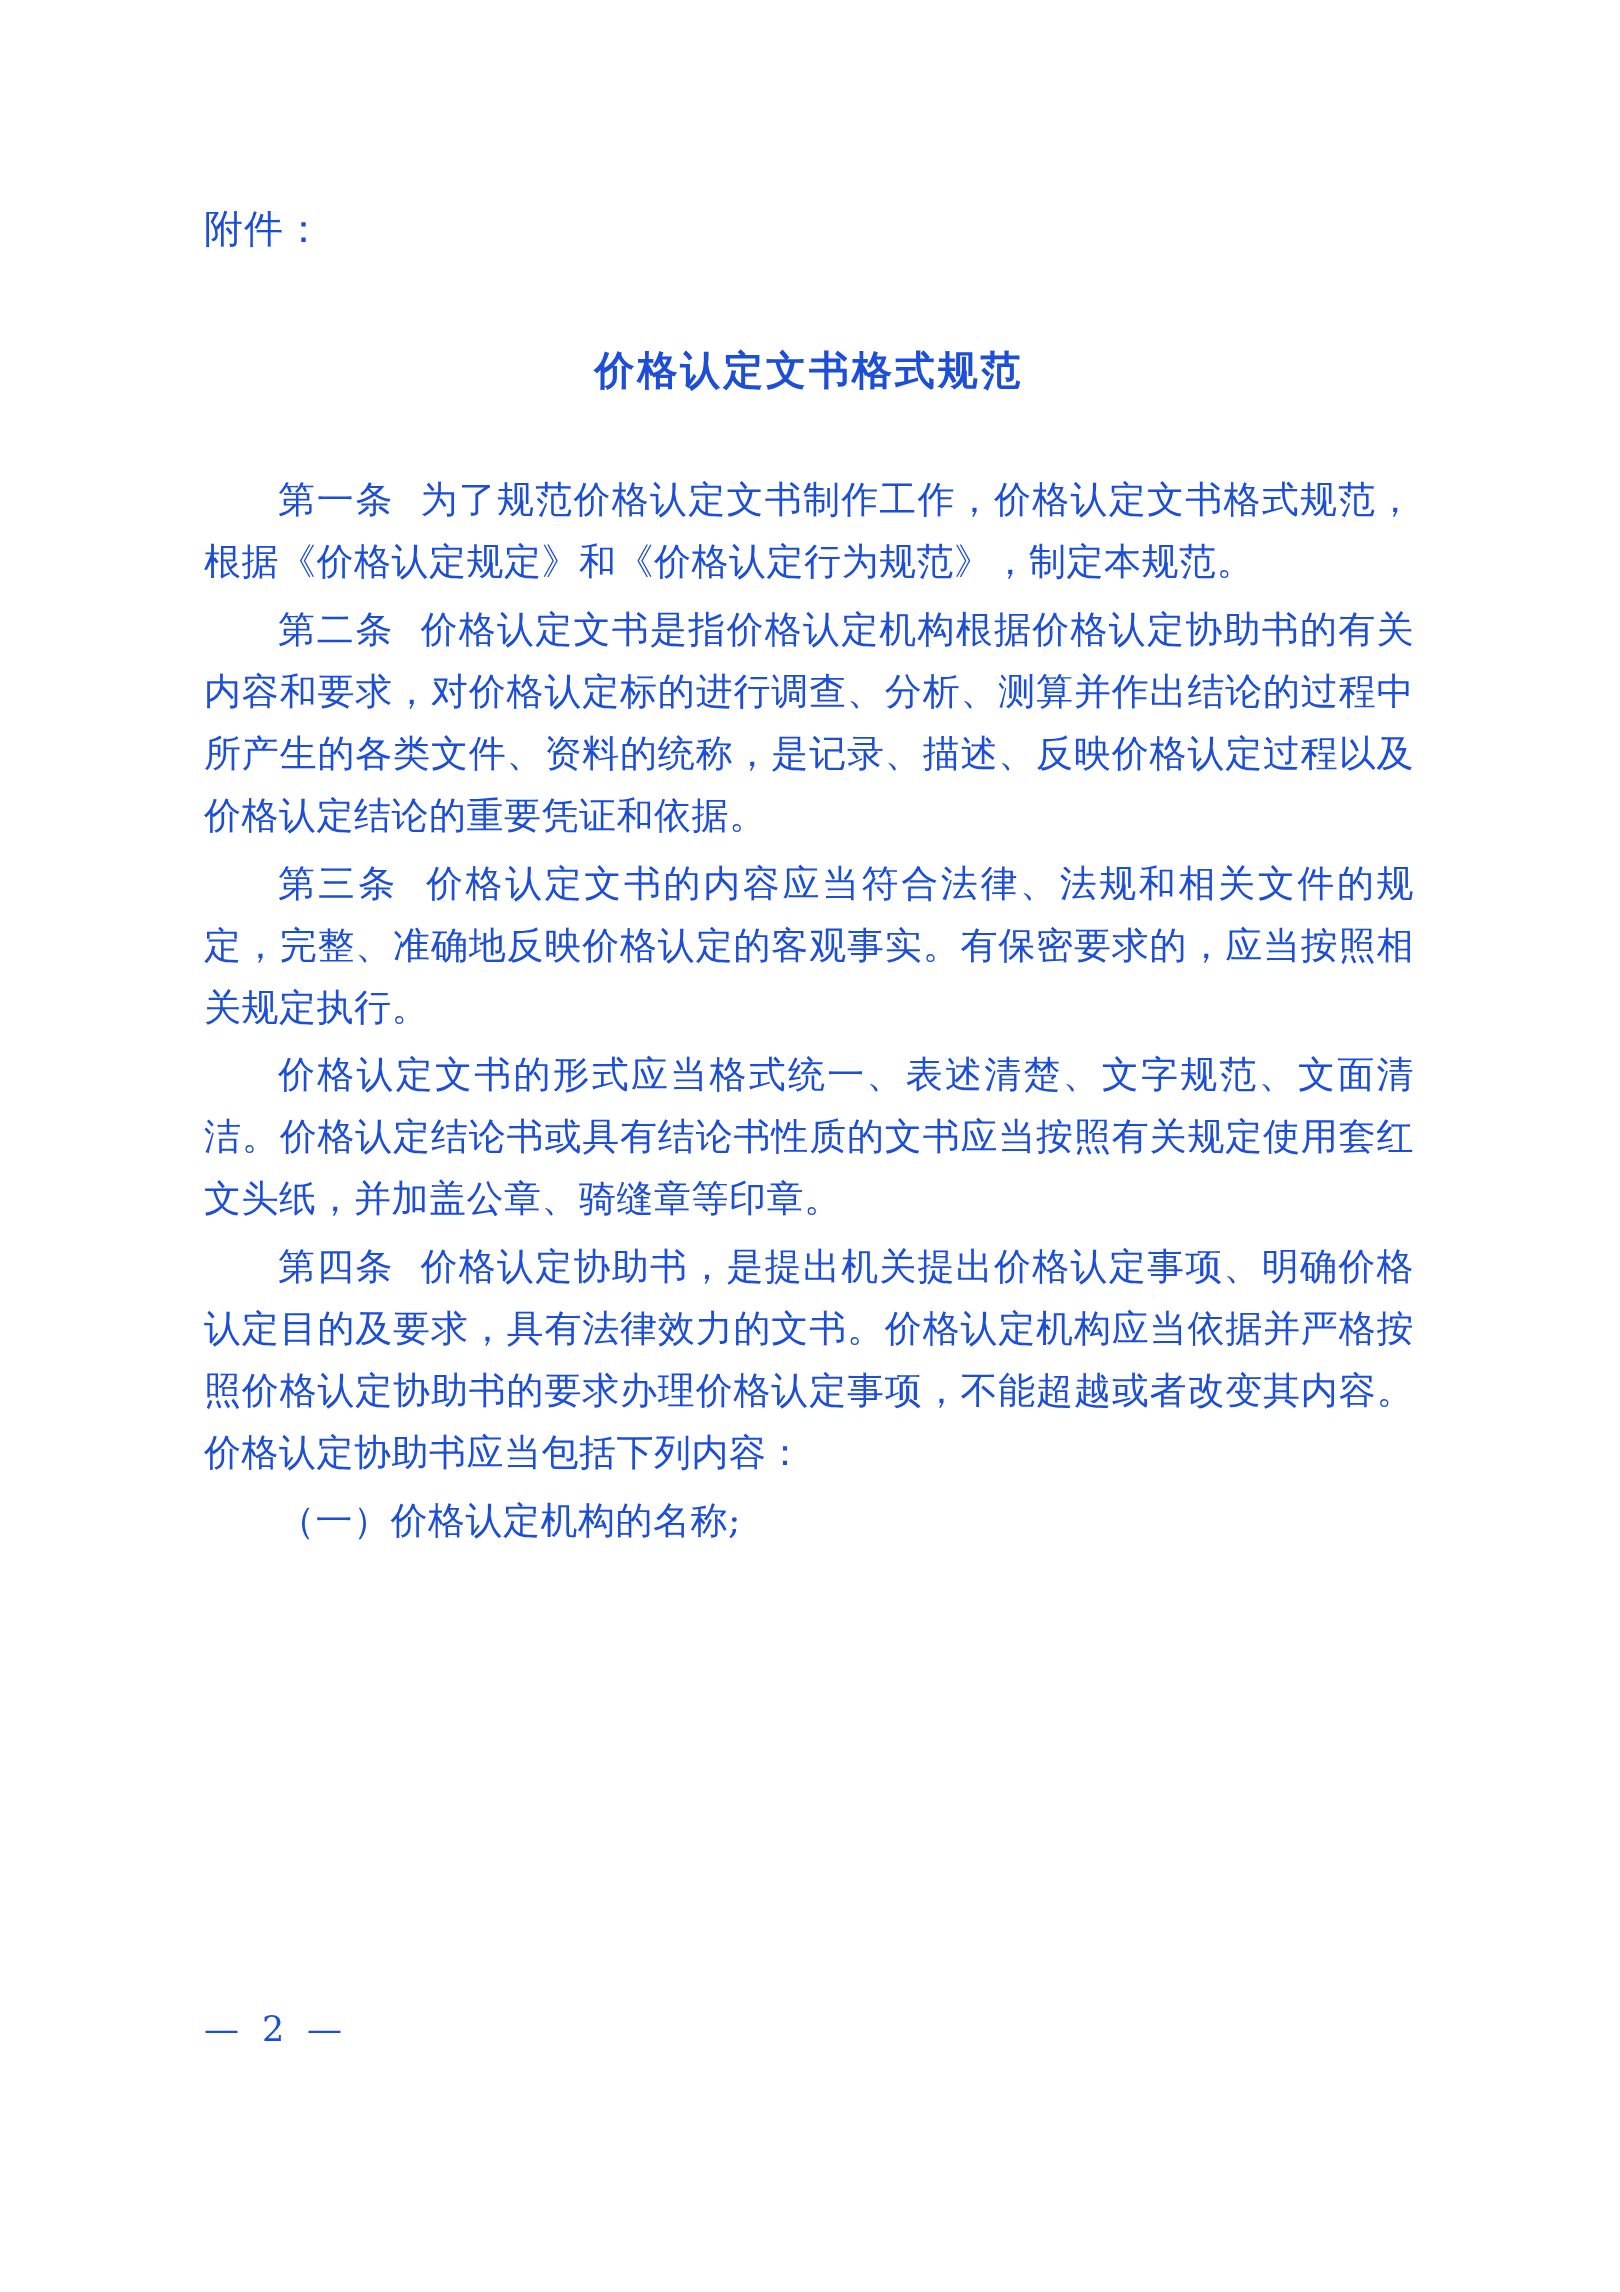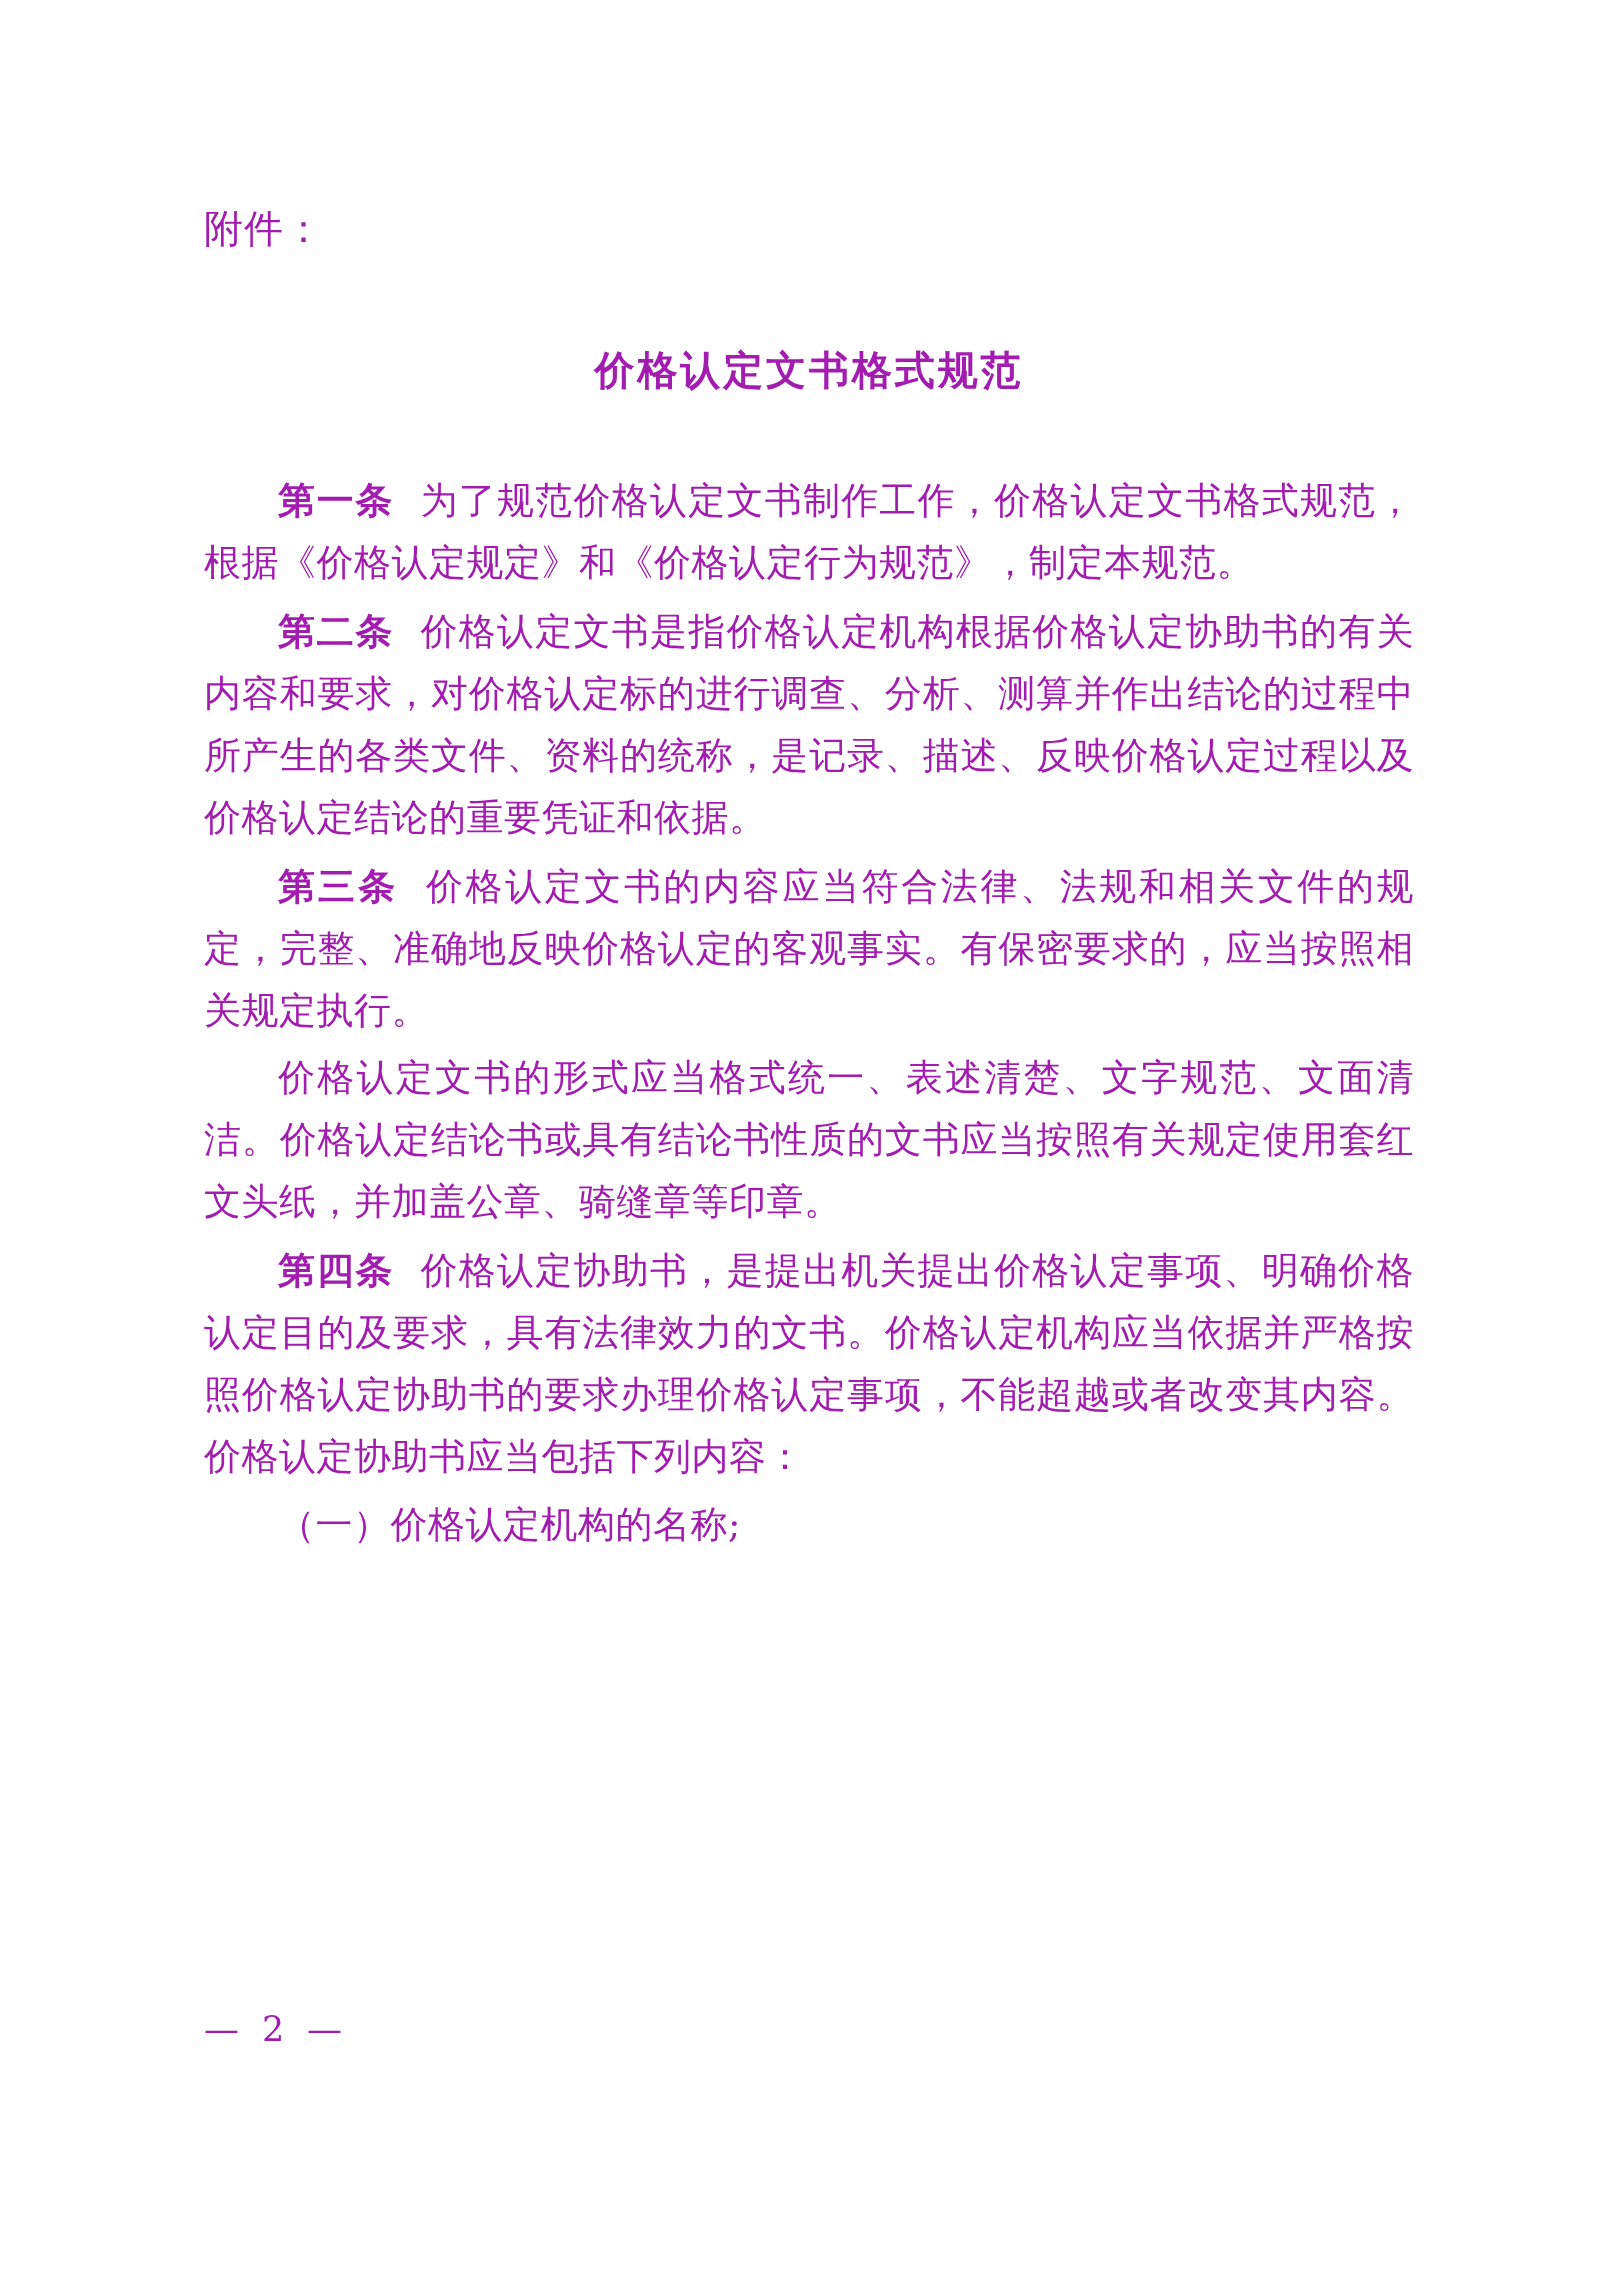--- a/index.html
+++ b/index.html
@@ -8,21 +8,21 @@
     background: #ffffff;
   }
   .page {
     position: relative;
     width: 1620px;
     height: 2293px;
     background: #ffffff;
     margin: 0 auto;
     box-sizing: border-box;
     font-family: "DejaVu Serif", "Liberation Serif", serif;
-    color: #a21caf;
+    color: #1d4ed8;
     overflow: hidden;
   }
   .content {
     position: absolute;
     left: 204px;
     top: 206px;
     width: 1210px;
   }
   .attach-label {
     font-size: 39px;
@@ -45,21 +45,21 @@
   p.para {
     font-size: 37px;
     line-height: 62px;
     margin: 0 0 5.9px 0;
     text-align: justify;
     text-justify: inter-ideograph;
     text-indent: 74px;
     letter-spacing: 0.5px;
   }
   p.para .art {
-    font-weight: bold;
+    font-weight: normal;
     letter-spacing: 1px;
   }
   p.para .gap {
     display: inline-block;
     width: 25.5px;
   }
   .page-number {
     position: absolute;
     left: 204px;
     top: 2009px;

